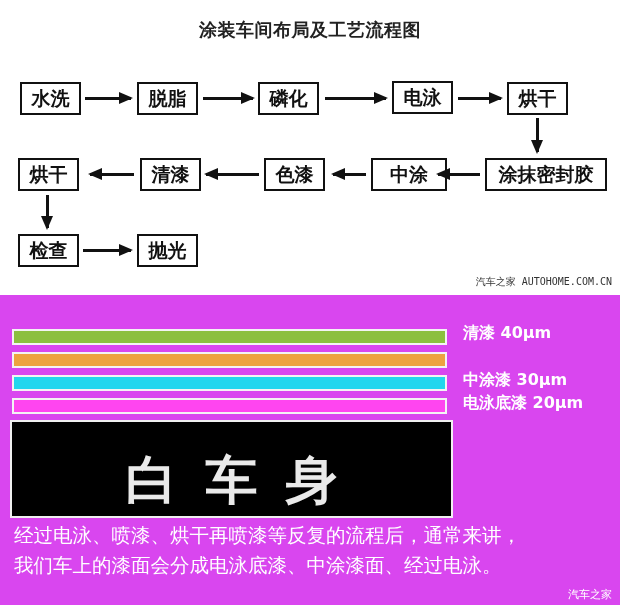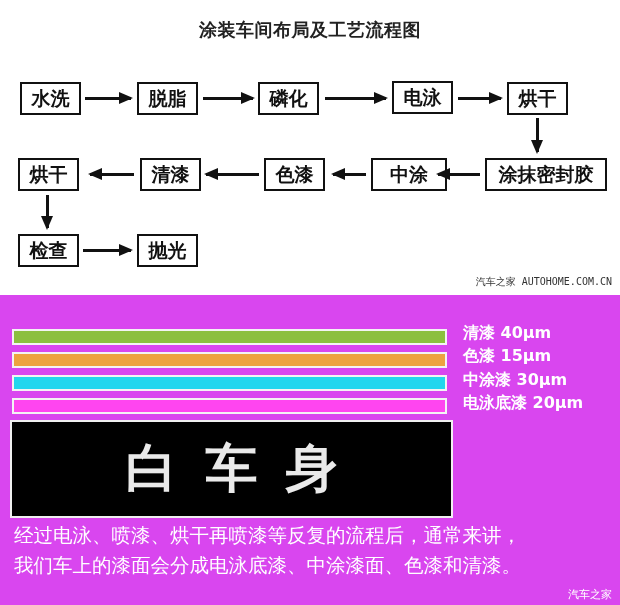--- a/index.html
+++ b/index.html
@@ -9,21 +9,21 @@
   .box { position:absolute; border:2px solid #111; background:#fff; box-sizing:border-box; height:33px; display:flex; align-items:center; justify-content:center; font-size:19px; font-weight:bold; color:#111; }
   .harrow { position:absolute; height:3px; background:#111; }
   .harrow.r::after { content:""; position:absolute; right:-2px; top:-5px; border-left:14px solid #111; border-top:6.5px solid transparent; border-bottom:6.5px solid transparent; }
   .harrow.l::before { content:""; position:absolute; left:-2px; top:-5px; border-right:14px solid #111; border-top:6.5px solid transparent; border-bottom:6.5px solid transparent; }
   .varrow { position:absolute; width:3px; background:#111; }
   .varrow::after { content:""; position:absolute; bottom:-2px; left:-5px; border-top:14px solid #111; border-left:6.5px solid transparent; border-right:6.5px solid transparent; }
   .wm1 { position:absolute; right:8px; top:275px; font-size:10px; color:#333; font-family:"DejaVu Sans Mono", monospace; }
   .bottom { position:absolute; left:0; top:295px; width:620px; height:310px; background:#d946ef; }
   .bar { position:absolute; left:12px; width:435px; height:16px; border:2px solid #f3f3f3; box-sizing:border-box; }
   .layer-label { position:absolute; left:463px; font-size:16px; font-weight:bold; color:#fff; white-space:nowrap; }
-  .body-box { position:absolute; left:10px; top:125px; width:443px; height:98px; border:2px solid #f0f0f0; box-sizing:border-box; background:#000; display:flex; align-items:center; justify-content:center; }
+  .body-box { position:absolute; left:10px; top:125px; width:443px; height:98px; border:2px solid #f0f0f0; box-sizing:border-box; background:#000; display:flex; align-items:flex-end; justify-content:center; }
   .body-text { font-size:52px; font-weight:bold; color:#eaeaea; letter-spacing:28px; padding-left:28px; }
   .caption { position:absolute; left:14px; top:226px; width:600px; font-size:19.5px; line-height:30px; color:#fff; }
   .wm2 { position:absolute; right:8px; top:292px; font-size:11px; color:#fff; }
 </style>
 </head>
 <body>
 
 <div class="top">
   <div class="title">涂装车间布局及工艺流程图</div>
 
@@ -56,31 +56,30 @@
   <div class="box" style="left:137px;top:234px;width:61px;">抛光</div>
 
   <div class="wm1">汽车之家 AUTOHOME.COM.CN</div>
 </div>
 
 <div class="bottom">
   <div class="bar" style="top:34px;background:#8cbf3f;"></div>
   <div class="layer-label" style="top:28px;">清漆 40μm</div>
 
   <div class="bar" style="top:57px;background:#eda240;"></div>
-  <div class="layer-label" style="top:51px;">色漆 15μm</div>
 
   <div class="bar" style="top:80px;background:#22d6ee;"></div>
   <div class="layer-label" style="top:75px;">中涂漆 30μm</div>
 
   <div class="bar" style="top:103px;background:#ff45f0;"></div>
   <div class="layer-label" style="top:98px;">电泳底漆 20μm</div>
 
   <div class="body-box">
     <span class="body-text">白车身</span>
   </div>
 
   <div class="caption">
     <div>经过电泳、喷漆、烘干再喷漆等反复的流程后，通常来讲，</div>
-    <div>我们车上的漆面会分成电泳底漆、中涂漆面、色漆和清漆。</div>
+    <div>我们车上的漆面会分成电泳底漆、中涂漆面、经过电泳。</div>
   </div>
 
   <div class="wm2">汽车之家</div>
 </div>
 
 </body></html>

